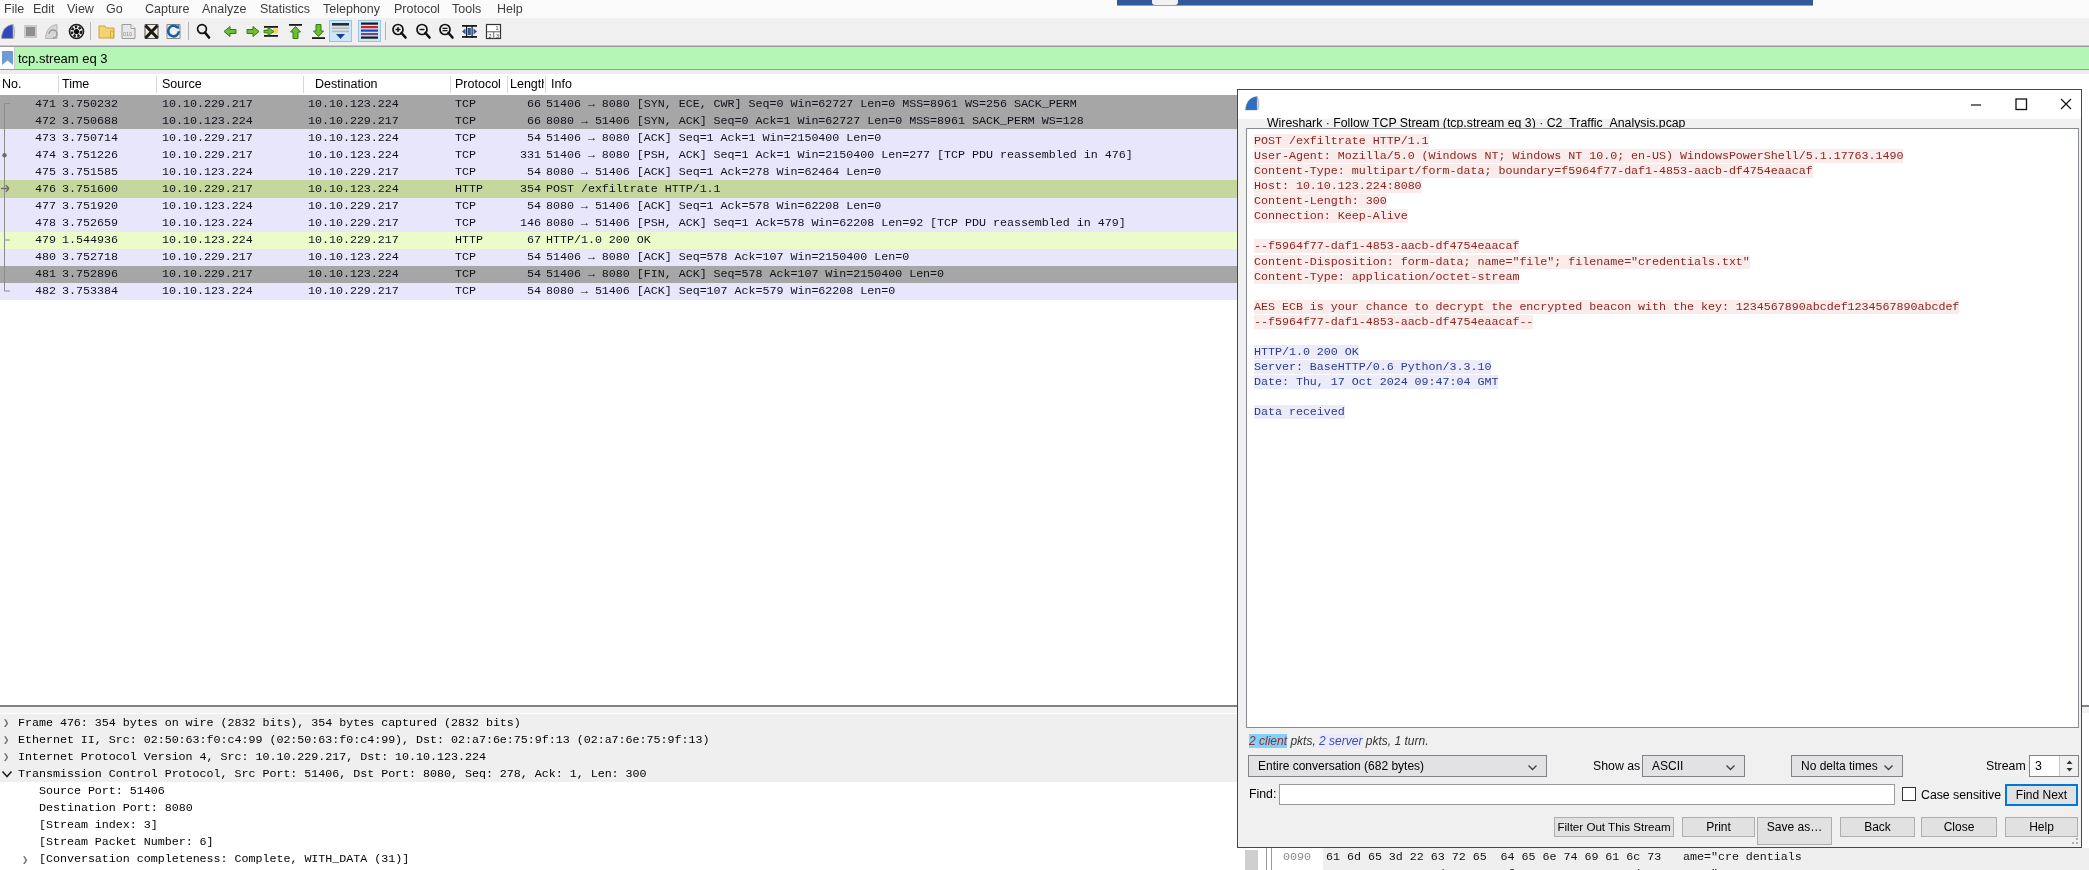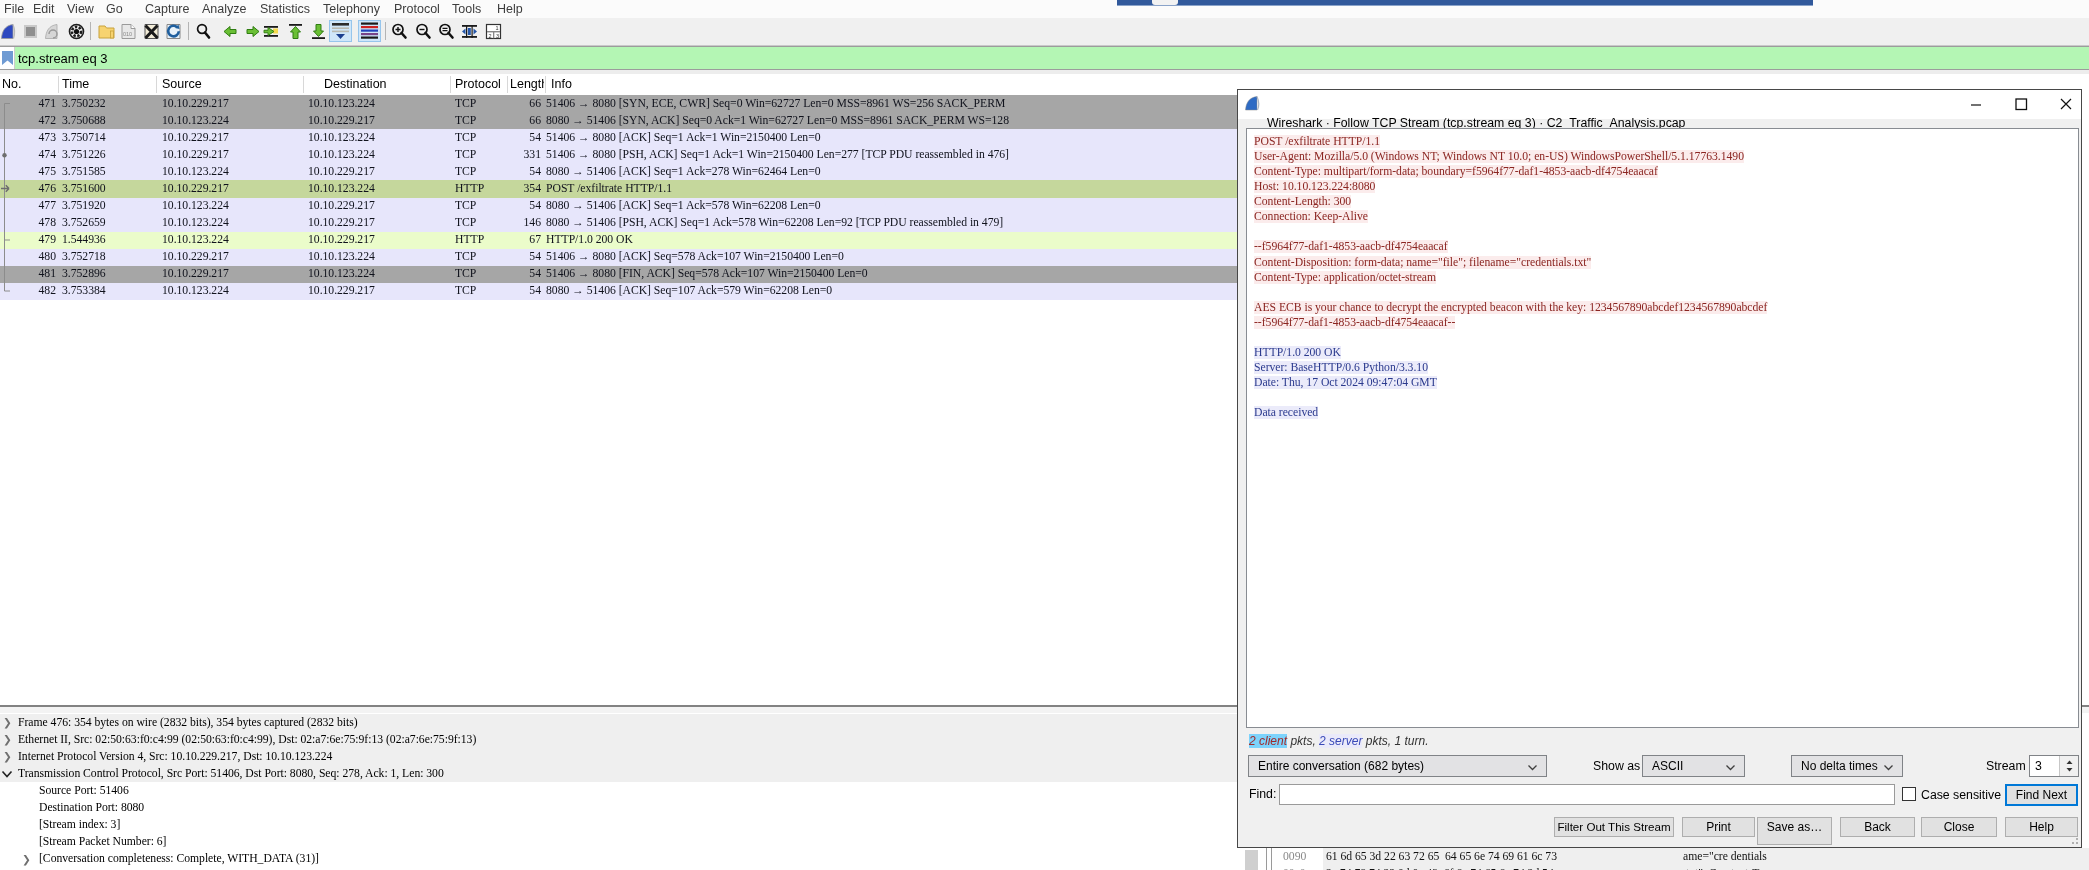--- a/index.html
+++ b/index.html
@@ -1,19 +1,19 @@
 <!DOCTYPE html>
 <html><head>
 <meta charset="utf-8">
 <style>
 * { margin:0; padding:0; box-sizing:border-box; }
 html,body { width:2089px; height:870px; overflow:hidden; background:#fff; }
 #root { position:relative; width:2089px; height:870px; font-family:"Liberation Sans",sans-serif; background:#fff; }
 .abs { position:absolute; }
-.mono { font-family:Liberation Serif, serif; font-size:11.7px; letter-spacing:-0.03px; white-space:pre; }
+.mono { font-family:Liberation Mono, monospace; font-size:11.7px; letter-spacing:-0.03px; white-space:pre; }
 
 #menubar { left:0; top:0; width:2089px; height:18px; background:#fbfbfb; }
 .mi { position:absolute; top:2px; font-size:12.5px; color:#3d3d3d; }
 #toolbar { left:0; top:18px; width:2089px; height:28px; background:#f0f0f0; border-bottom:1px solid #c9c9c9; }
 .tsep { position:absolute; top:4px; width:1px; height:18px; background:#b4b4b4; }
 .ticon { position:absolute; top:5px; width:17px; height:17px; }
 .bluebox { position:absolute; top:2px; width:23px; height:22px; background:#cfe6f9; border:1px solid #96c5ec; }
 
 #fbar-top { left:0; top:46px; width:2089px; height:1px; background:#9c9c9c; }
 #fbar { left:0; top:47px; width:2089px; height:22px; background:#b4f6b4; }
@@ -200,21 +200,21 @@
       </svg>
     </div>
 <div class="abs" style="left:18px;top:51px;font-size:13px;color:#000">tcp.stream eq 3</div>
 <div class="abs" id="fbar-bot"></div>
 <div class="abs" id="fbar-bot2"></div>
 
 <div class="abs" id="phdr">
 <span class="hlbl" style="left:2px">No.</span>
 <span class="hlbl" style="left:62px">Time</span>
 <span class="hlbl" style="left:162px">Source</span>
-<span class="hlbl" style="left:324px">Destination</span>
+<span class="hlbl" style="left:315px">Destination</span>
 <span class="hlbl" style="left:455px">Protocol</span>
 <span class="hlbl" style="left:510px;width:34px;overflow:hidden;white-space:nowrap;display:inline-block">Length</span>
 <span class="hlbl" style="left:551px">Info</span>
 <span class="hsep" style="left:58px"></span>
 <span class="hsep" style="left:156px"></span>
 <span class="hsep" style="left:303px"></span>
 <span class="hsep" style="left:450px"></span>
 <span class="hsep" style="left:507px"></span>
 <span class="hsep" style="left:545px"></span>
 </div>

